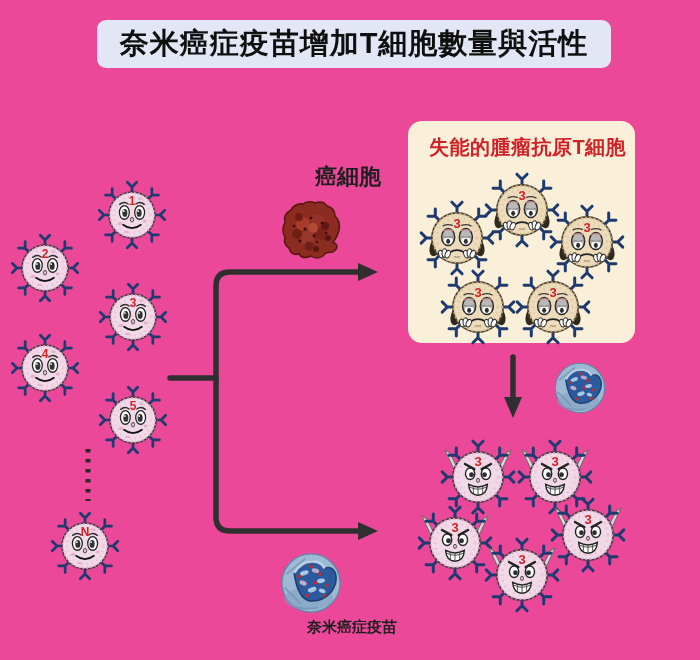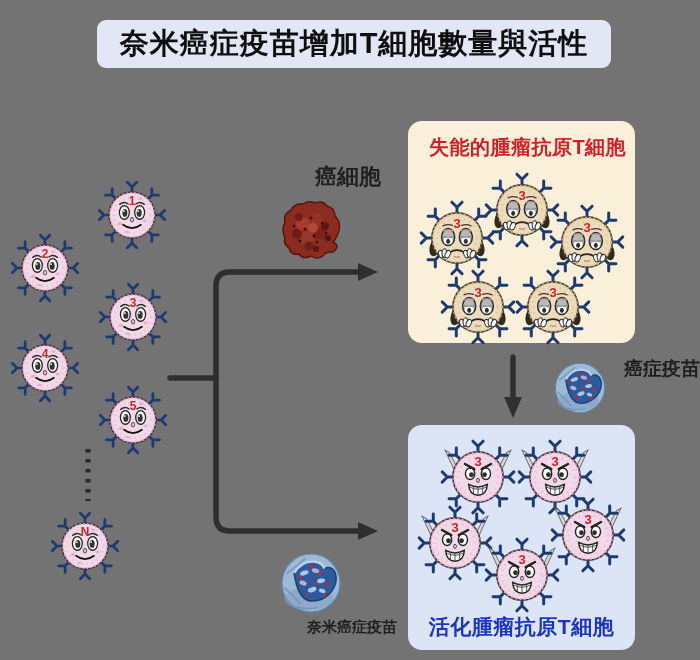--- a/index.html
+++ b/index.html
@@ -1,17 +1,17 @@
 <!DOCTYPE html>
 <html><head>
 <meta charset="utf-8">
 <style>
   html,body{margin:0;padding:0;background:#ffffff;}
   #canvas{
-    position:relative;width:700px;height:660px;background:#737373;overflow:hidden;
+    position:relative;width:700px;height:660px;background:#ec4899;overflow:hidden;
     font-family:"Liberation Sans","DejaVu Sans",sans-serif;
   }
   .title-box{
     position:absolute;left:97px;top:20px;width:514px;height:48px;border-radius:9px;
     display:flex;align-items:center;justify-content:center;
     font-size:29px;font-weight:bold;color:#0f0f0f;letter-spacing:1px;z-index:3;
   }
   .box{position:absolute;border-radius:14px;z-index:1;}
   .box-exhausted{left:408px;top:121px;width:227px;height:222px;}
   .box-activated{left:408px;top:425px;width:227px;height:225px;}
@@ -32,23 +32,20 @@
 <body>
 
 <div id="canvas">
 
   <div class="title-box" style="background-color: rgb(226, 230, 245);">奈米癌症疫苗增加T細胞數量與活性</div>
 
   <div class="box box-exhausted" style="background-color: rgb(250, 240, 217);">
     <div class="box-title" style="color: rgb(207, 33, 39); padding-left: 12px;">失能的腫瘤抗原T細胞</div>
   </div>
 
-  <div class="box box-activated" style="background-color: rgb(219, 229, 246);">
-    <div class="box-title" style="color: rgb(27, 53, 192);">活化腫瘤抗原T細胞</div>
-  </div>
 
   <svg class="scene" viewBox="0 0 700 660">
     <defs>
       <path id="recep" d="M0,-26.5 L0,-33 M0,-33 L-5.5,-38.5 M0,-33 L5.5,-38.5" fill="none" stroke-width="3.2" stroke-linecap="round"></path>
 
       <g id="sym-happy">
         <g stroke="#1e3a70">
           <use href="#recep"></use>
             <use href="#recep" transform="rotate(45)"></use>
             <use href="#recep" transform="rotate(90)"></use>
@@ -291,16 +288,15 @@
           <text y="-12" class="cell-num" fill="#d32027">3</text>
         </g>
       </g>
   </svg>
 
   <div class="label cancer-label">癌細胞</div>
 
   <div class="label vaccine-bottom-label">奈米癌症疫苗</div>
 
   <div class="label vaccine-right-label">
-    <div>癌症疫苗</div>
   </div>
 
 </div>
 
 </body></html>

